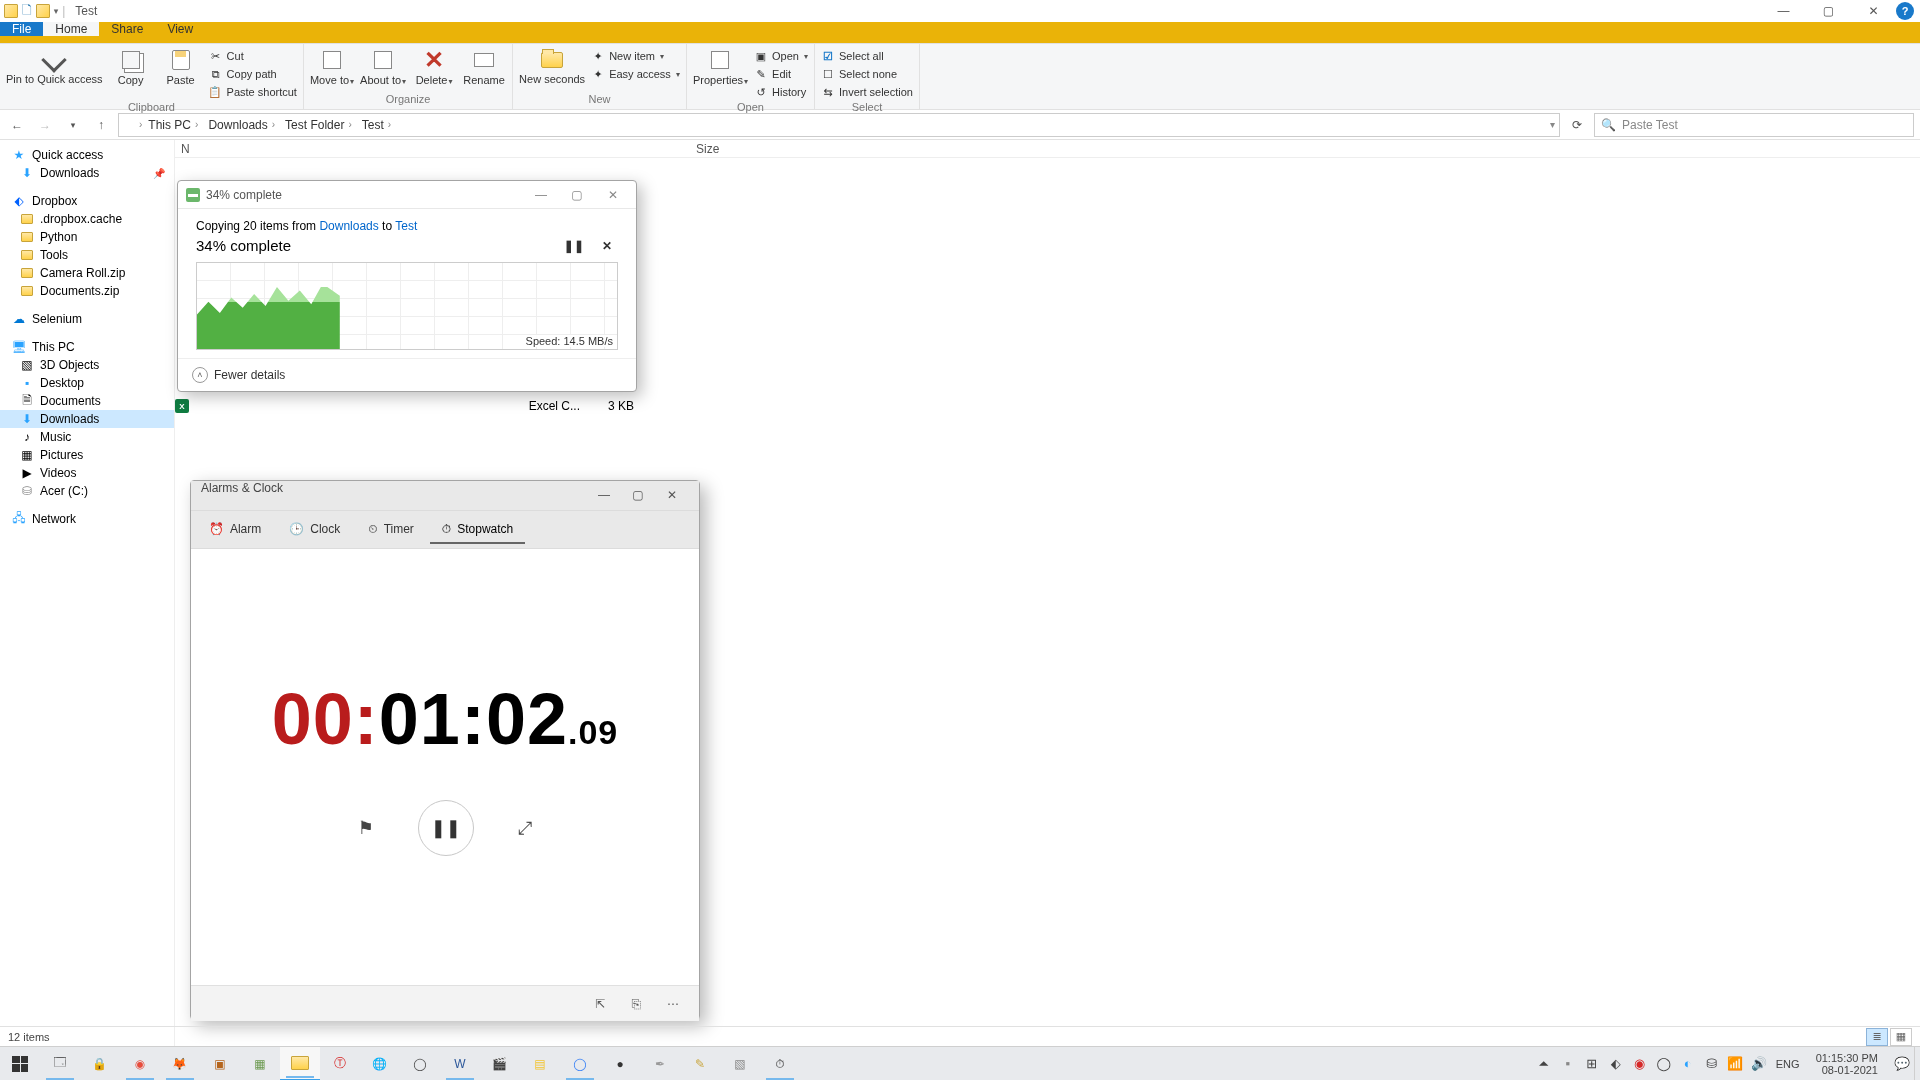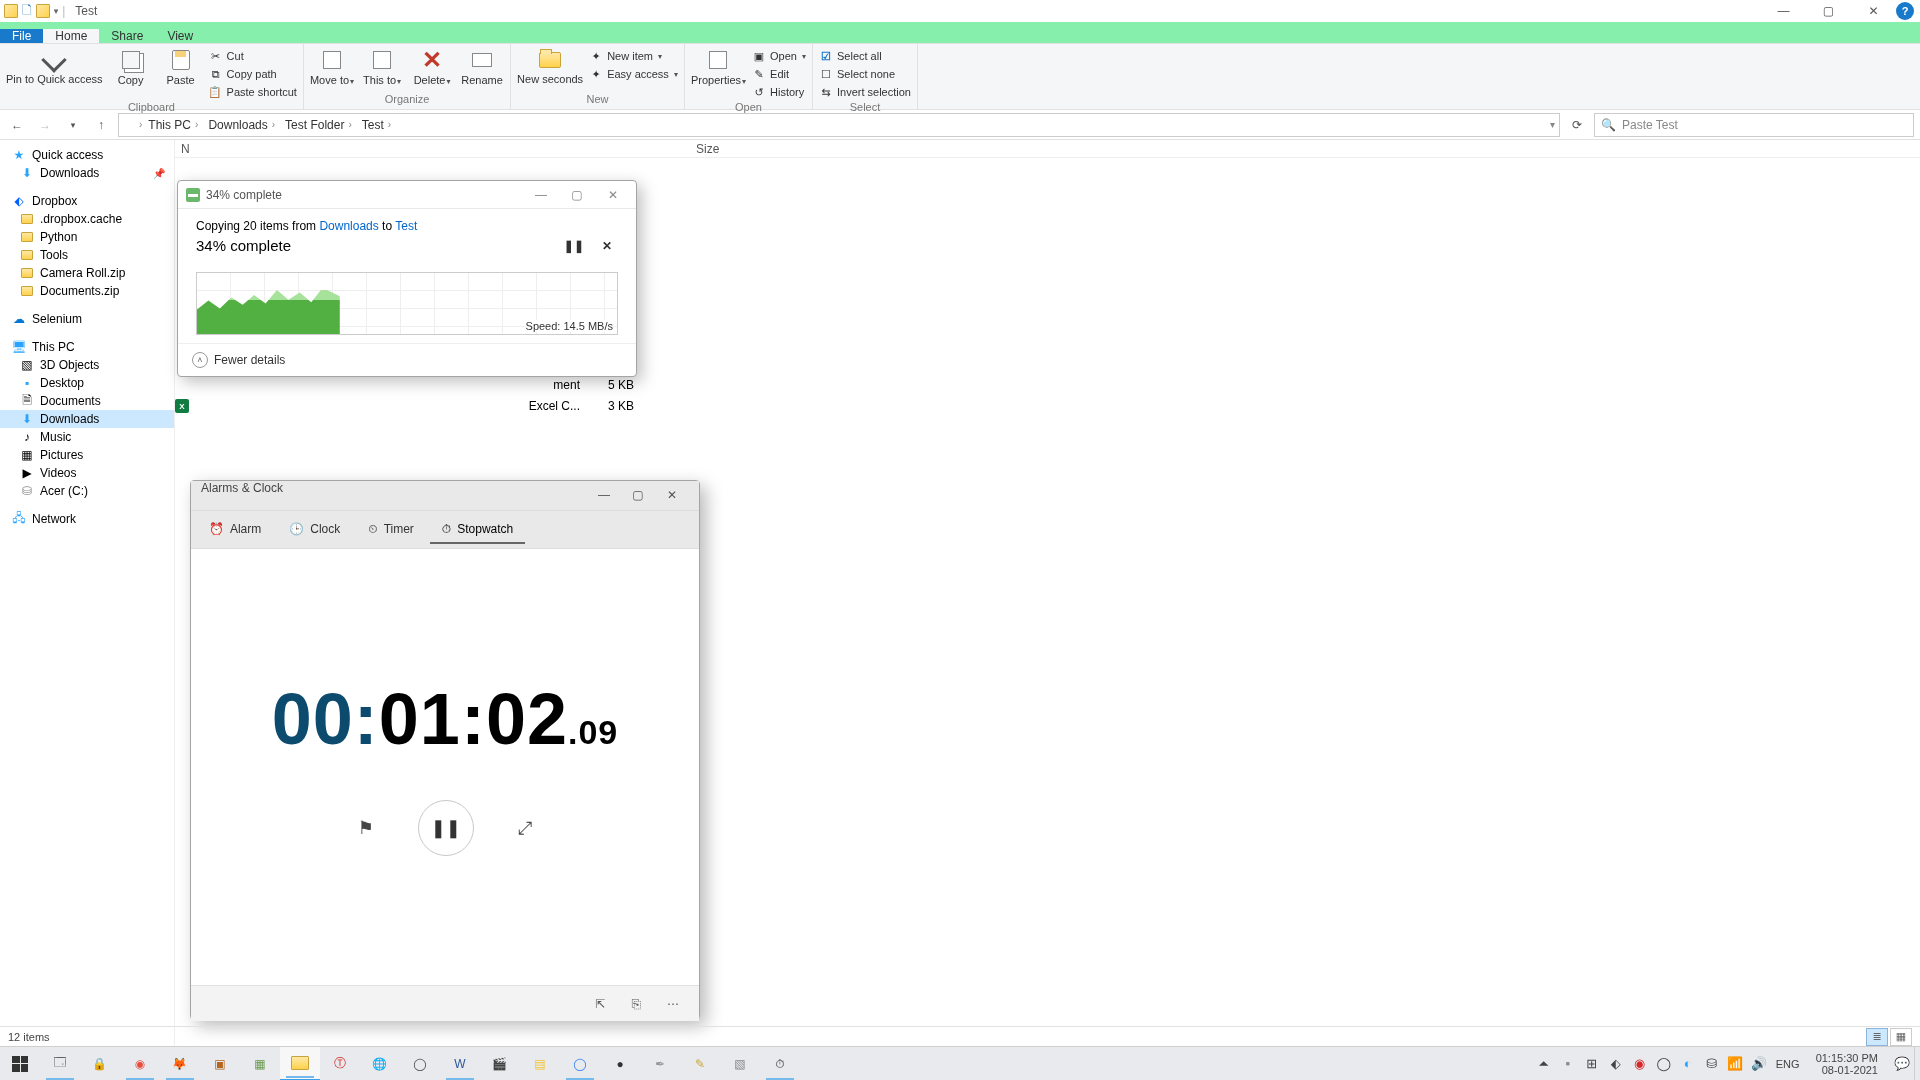--- a/index.html
+++ b/index.html
@@ -19,21 +19,21 @@
   
   .titlebar{height:22px;display:flex;align-items:center;background:#fff;}
   .qat{display:flex;align-items:center;gap:4px;padding-left:4px}
   .qat .fold{width:14px;height:14px;background:linear-gradient(135deg,#ffe8a6,#ffd24b);border:1px solid #c8a43a;border-radius:1px}
   .title-text{margin-left:6px;color:#555}
   .title-spacer{flex:1}
   .winbtn{width:45px;height:22px;display:flex;align-items:center;justify-content:center;color:#555}
   .helpbtn{width:18px;height:18px;border-radius:50%;background:#1979ca;color:#fff;font-weight:bold;display:flex;align-items:center;justify-content:center;margin-right:6px;font-size:11px}
 
   
-  .tabs{height:22px;display:flex;align-items:flex-end;background:#86efac;border-bottom:1px solid var(--ribbon-border)}
+  .tabs{height:22px;display:flex;align-items:flex-start;background:#eab308;border-bottom:1px solid var(--ribbon-border)}
   .tab{padding:0 12px;display:flex;align-items:center;color:#333}
   .tab.file{background:var(--blue);color:#fff}
   .tab.active{background:var(--ribbon-bg)}
 
   
   .ribbon{height:66px;background:var(--ribbon-bg);border-bottom:1px solid var(--ribbon-border);display:flex}
   .group{border-right:1px solid var(--ribbon-border);display:flex;flex-direction:column;align-items:center;justify-content:space-between;padding:2px 6px;font-size:11px}
   .group-row{display:flex;gap:6px;align-items:flex-start;padding-top:2px}
   .group-label{color:#777;padding:1px 0 2px}
   .bigbtn{display:flex;flex-direction:column;align-items:center;gap:2px;font-size:11px;color:#333;min-width:44px}
@@ -90,21 +90,21 @@
   
   .copydlg{position:absolute;left:177px;top:180px;width:460px;background:#fff;border:1px solid #a4a4a4;border-radius:4px;box-shadow:5px 5px 16px rgba(0,0,0,.25)}
   .copydlg .tb{height:28px;display:flex;align-items:center;padding:0 8px;gap:6px;border-bottom:1px solid #e8e8e8}
   .copydlg .tb .ci{width:14px;height:14px;background:#6bb76b;border-radius:2px;position:relative}
   .copydlg .tb .ci::after{content:"";position:absolute;left:2px;top:6px;width:10px;height:3px;background:#fff}
   .copydlg .wb{width:30px;height:22px;display:flex;align-items:center;justify-content:center;color:#888}
   .copydlg .body{all:unset;display:block;padding:10px 18px 8px}
   .progrow{display:flex;justify-content:space-between;align-items:center;margin-top:4px}
   .pausex{display:flex;gap:18px;padding-right:6px}
   .pausex span{font-weight:bold;color:#333;cursor:pointer}
-  .graph{height:63px;border:1px solid #ccc;margin-top:18px;position:relative;background:
+  .graph{height:88px;border:1px solid #ccc;margin-top:8px;position:relative;background:
     repeating-linear-gradient(to right, transparent 0 33px, #eee 33px 34px),
     repeating-linear-gradient(to bottom, transparent 0 17px, #eee 17px 18px);}
   .graphfill{position:absolute;left:0;top:0;bottom:0;width:34%;background:
     linear-gradient(to top, #52b043 0 55%, #a6e29a 55% 72%, transparent 72%);
     clip-path:polygon(0 60%, 8% 45%, 16% 58%, 24% 40%, 32% 52%, 40% 36%, 48% 50%, 56% 28%, 64% 44%, 72% 32%, 80% 48%, 88% 24%, 100% 38%, 100% 100%, 0 100%);}
   .speedlbl{position:absolute;right:4px;bottom:2px;font-size:11px;color:#333;background:rgba(255,255,255,.85)}
   .kv{margin-top:10px;font-size:12px;display:grid;grid-template-columns:110px 1fr;row-gap:2px}
   .fewer{display:flex;align-items:center;gap:6px;padding:8px 14px;border-top:1px solid #eee;color:#333}
   .fewer .circ{width:16px;height:16px;border:1px solid #999;border-radius:50%;display:flex;align-items:center;justify-content:center;font-size:9px;color:#666}
   .link{color:var(--link)}
@@ -112,21 +112,21 @@
   
   .alarmsdlg{position:absolute;left:190px;top:480px;width:510px;height:540px;background:#fff;border:1px solid #a4a4a4;border-radius:4px;box-shadow:6px 6px 18px rgba(0,0,0,.28)}
   .alarms-tb{height:30px;background:#e9e9e9;border-bottom:1px solid #dcdcdc;display:flex;padding:0 10px;color:#444}
   .alarms-tb .sp{flex:1}
   .alarms-tb .wb{width:34px;height:28px;display:flex;align-items:center;justify-content:center;color:#555}
   .alarms-tabs{height:38px;background:#e9e9e9;display:flex;align-items:center;padding:0 6px;gap:4px;border-bottom:1px solid #dcdcdc}
   .atab{display:flex;align-items:center;gap:6px;padding:6px 12px;color:#333;border-bottom:2px solid transparent}
   .atab.active{border-bottom:2px solid #666;color:#000}
   .swbody{height:calc(540px - 30px - 38px - 36px);display:flex;flex-direction:column;align-items:center;justify-content:center;gap:40px}
   .swtime{font-size:72px;font-weight:700;letter-spacing:1px;display:flex;align-items:baseline}
-  .dim{color:#0c4a6e}
+  .dim{color:#b91c1c}
   .frac{font-size:34px;font-weight:700}
   .swctrls{display:flex;align-items:center;gap:44px}
   .swctrls .rbtn{width:56px;height:56px;border:1px solid #c8c8c8;border-radius:50%;display:flex;align-items:center;justify-content:center;font-size:18px;color:#333;background:#fff}
   .swctrls .ibtn{font-size:18px;color:#444}
   .alarms-bot{height:36px;border-top:1px solid #e0e0e0;background:#f3f3f3;display:flex;align-items:center;justify-content:flex-end;gap:26px;padding:0 20px;color:#555}
 
   
   .statusbar{position:absolute;bottom:34px;left:0;right:0;height:20px;border-top:1px solid #e1e1e1;display:flex;align-items:center;padding:0 8px;font-size:11px;color:#444}
   .statusbar .sp{flex:1}
   .viewbtn{width:22px;height:18px;border:1px solid #ccc;margin-left:2px;display:flex;align-items:center;justify-content:center;color:#666;font-size:11px}
@@ -217,21 +217,21 @@
       <div class="bigbtn">
           <div class="ric">
             <div class="i-move"></div>
           </div>
           <span><span>Move to</span><span class="chev">▾</span></span>
         </div>
       <div class="bigbtn">
           <div class="ric">
             <div class="i-move"></div>
           </div>
-          <span><span>This to</span><span class="chev">▾</span></span>
+          <span><span>About to</span><span class="chev">▾</span></span>
         </div>
       <div class="bigbtn">
           <div class="ric">
             <span class="i-del">✕</span>
           </div>
           <span><span>Delete</span><span class="chev">▾</span></span>
         </div>
       <div class="bigbtn">
           <div class="ric">
             <div class="i-rename"></div>

